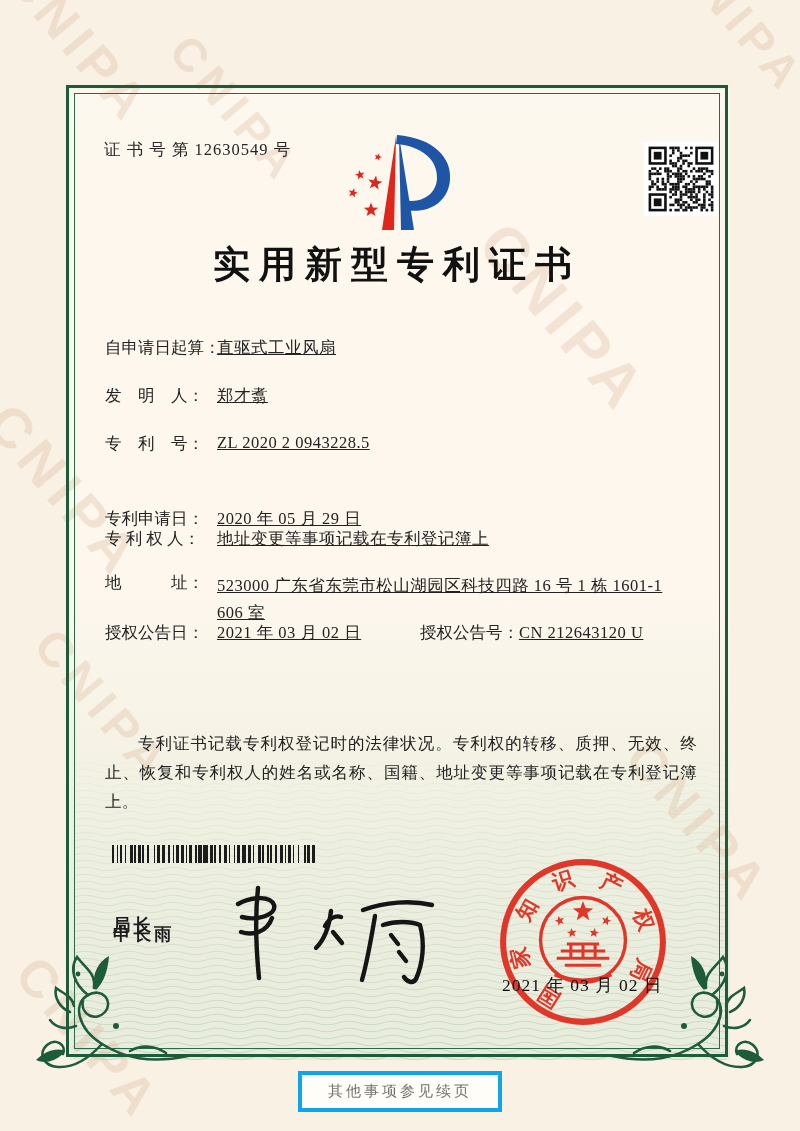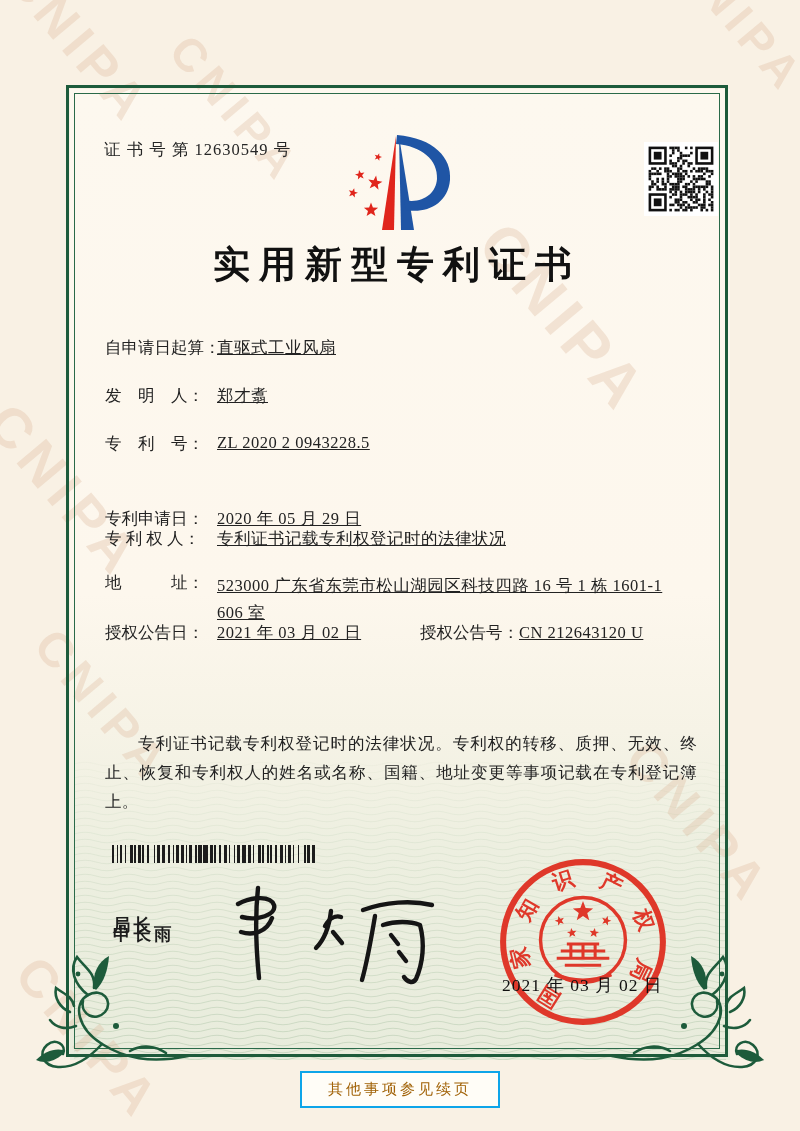--- a/index.html
+++ b/index.html
@@ -54,22 +54,22 @@
   .barcode{left:112px; top:845px; width:208px; height:18px; overflow:hidden;}
   .barcode div{position:absolute; top:0; height:18px; background:#1c1c1c;}
   .officer{left:113px; font-size:17.5px; font-weight:bold; letter-spacing:3px; color:#1c1c1c;
            font-family:"Liberation Sans","DejaVu Sans",sans-serif;}
   .sig{left:225px; top:874px; width:215px; height:120px;}
   .seal{left:494px; top:853px; width:178px; height:178px; z-index:3;}
   .seal-date{left:502px; top:973px; font-size:17.5px; letter-spacing:1px; color:#101010; z-index:4;}
   .page-info{left:66px; top:1028px; width:662px; text-align:center; font-size:14.5px; letter-spacing:2px;}
   .note-box{
     left:50%; top:1071px; transform:translateX(-50%);
-    background:#fffdf7; border:2px solid #0ea5e9; padding:7px 26px;
-    font-size:15px; letter-spacing:3px; color:#a16207; z-index:4;
+    background:#fffdf7; border:4px solid #0ea5e9; padding:7px 26px;
+    font-size:15px; letter-spacing:3px; color:#737373; z-index:4;
   }
 </style>
 </head>
 <body>
 
 <div class="page">
 
   <div class="inner-bg"></div>
 
   <svg id="waves" viewBox="0 0 652 300" preserveAspectRatio="none">
@@ -415,21 +415,21 @@
 
     <div class="abs frow" style="top:433px">
       <span class="lab">专　利　号：</span><span class="val">ZL 2020 2 0943228.5</span>
     </div>
 
     <div class="abs frow" style="top:508px">
       <span class="lab">专利申请日：</span><span class="val">2020 年 05 月 29 日</span>
     </div>
 
     <div class="abs frow" style="top:528px">
-      <span class="lab">专 利 权 人：</span><span class="val">专利证书记载专利权登记时的法律状况</span>
+      <span class="lab">专 利 权 人：</span><span class="val">地址变更等事项记载在专利登记簿上</span>
     </div>
 
     <div class="abs frow" style="top:572px">
       <span class="lab">地　　　址：</span>
       <span class="val addr-val"><span>523000 广东省东莞市松山湖园区科技四路 16 号 1 栋 1601-1</span><br>
       <span>606 室</span></span>
     </div>
 
     <div class="abs frow" style="top:622px; width:592px">
       <span class="lab">授权公告日：</span><span class="val">2021 年 03 月 02 日</span>

